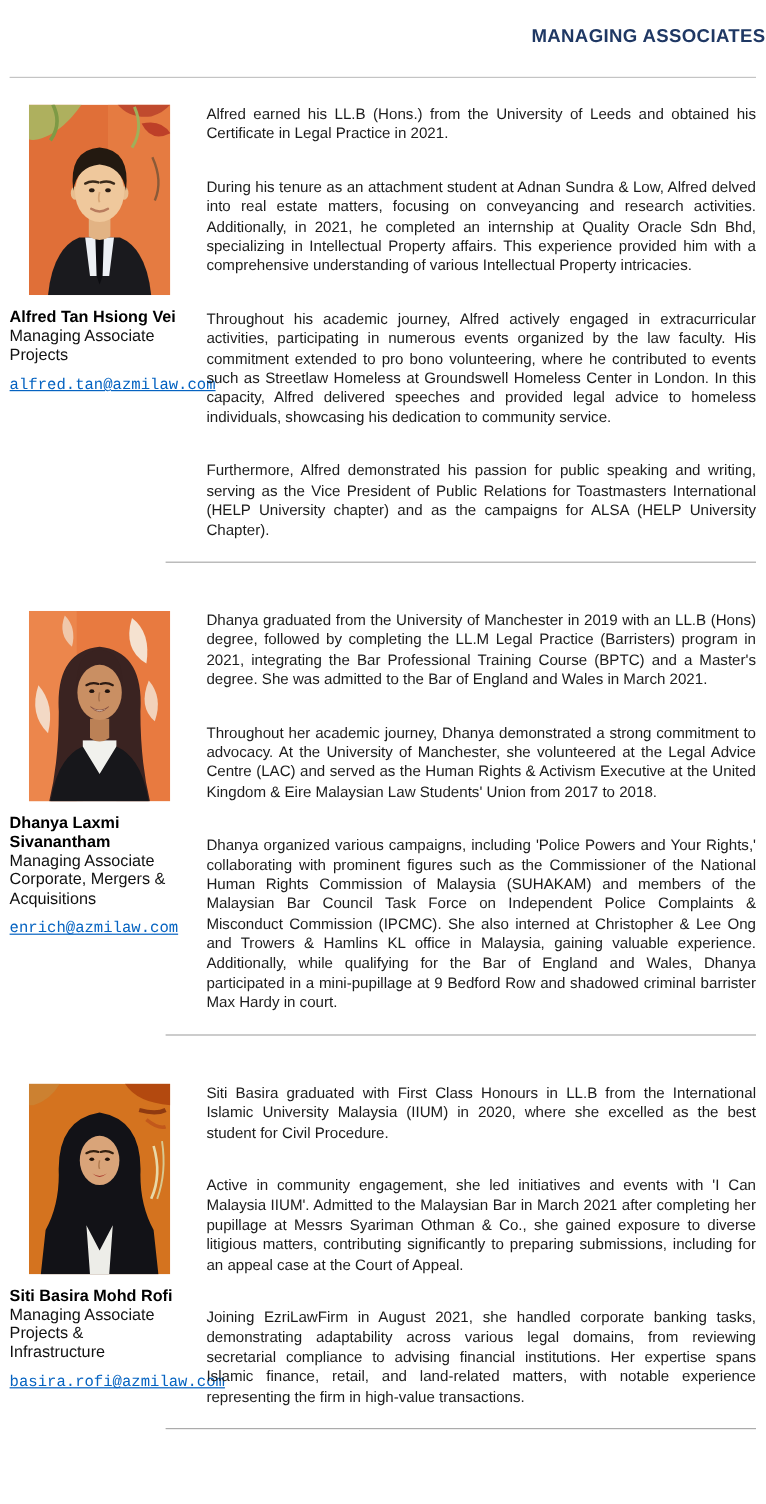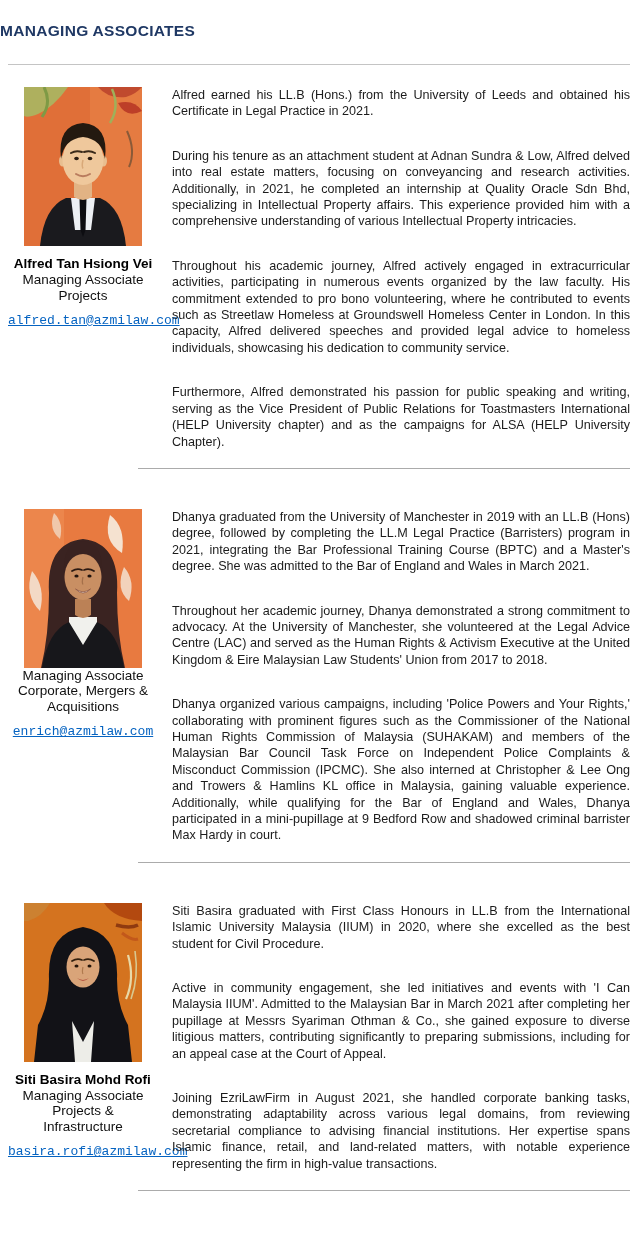--- a/index.html
+++ b/index.html
@@ -4,28 +4,28 @@
 <style>
   * { margin:0; padding:0; box-sizing:border-box; }
   html, body { background:#ffffff; }
   body {
     width:638px; min-height:1253px;
     font-family:"Liberation Sans", sans-serif;
     color:var(--text_black, #1c1c1c);
   }
   .page { width:638px; padding-top:22px; }
   .title {
-    text-align:left; font-size:15.5px; font-weight:bold;
+    text-align:right; font-size:15.5px; font-weight:bold;
     letter-spacing:0.3px; color:var(--title_navy, #1F3864); line-height:18px;
   }
   .rule { border-top:1px solid var(--divider_gray, #ABABAB); height:0; }
   .rule-full { margin:24px 8px 0 8px; border-top-color:#C4C4C4; }
   .rule-inset { margin:18px 8px 18px 138px; }
   .profile { display:flex; gap:14px; padding:22px 8px 0 8px; }
-  .left { flex:0 0 150px; width:150px; text-align:center; }
+  .left { flex:0 0 150px; width:150px; }
   .photo { width:118px; height:159px; margin:0 auto; overflow:hidden; }
   .photo svg { display:block; width:118px; height:159px; }
   .name { margin-top:10px; font-size:13.5px; font-weight:bold; line-height:16px; color:#000; }
   .role { font-size:13.5px; line-height:15.5px; color:#101010; }
   .email {
     display:inline-block; margin-top:10px; font-size:13px;
     color:var(--link_blue, #0563C1); text-decoration:underline; cursor:pointer;font-family:Liberation Mono, monospace;
   }
   .right { flex:1 1 auto; text-align:justify; font-size:12.6px; line-height:16.4px; color:var(--text_black, #1c1c1c); }
   .right p + p { margin-top:28px; }
@@ -99,20 +99,21 @@
           <ellipse cx="59" cy="68" rx="18.5" ry="23" fill="#C98F63"></ellipse>
           <path d="M40 66 Q38 34 59 32 Q80 34 78 66 Q76 44 59 44 Q42 44 40 66 Z" fill="#392220"></path>
           <path d="M48 62 q5 -3 10 -1" stroke="#2C1A12" stroke-width="1.8" fill="none" stroke-linecap="round"></path>
           <path d="M60 61 q5 -2 10 1" stroke="#2C1A12" stroke-width="1.8" fill="none" stroke-linecap="round"></path>
           <ellipse cx="52.5" cy="67" rx="2.1" ry="1.6" fill="#20130D"></ellipse>
           <ellipse cx="65.5" cy="67" rx="2.1" ry="1.6" fill="#20130D"></ellipse>
           <path d="M59 68 q-1.3 5.5 0 7.5" stroke="#A5704A" stroke-width="1.3" fill="none"></path>
           <path d="M51.5 80 q7.5 5.5 15 0 q-7.5 8 -15 0 Z" fill="#FBF8F4" stroke="#8E5640" stroke-width="0.8"></path>
         </svg>
       </div>
+      <div class="name">Dhanya Laxmi Sivanantham</div>
       <div class="role">
         <div>Managing Associate</div>
         <div>Corporate, Mergers &amp;</div>
         <div>Acquisitions</div>
       </div>
       <a class="email">enrich@azmilaw.com</a>
     </div>
     <div class="right">
       <p>Dhanya graduated from the University of Manchester in 2019 with an LL.B (Hons) degree, followed by completing the LL.M Legal Practice (Barristers) program in 2021, integrating the Bar Professional Training Course (BPTC) and a Master's degree. She was admitted to the Bar of England and Wales in March 2021.</p>
       <p>Throughout her academic journey, Dhanya demonstrated a strong commitment to advocacy. At the University of Manchester, she volunteered at the Legal Advice Centre (LAC) and served as the Human Rights &amp; Activism Executive at the United Kingdom &amp; Eire Malaysian Law Students' Union from 2017 to 2018.</p>

